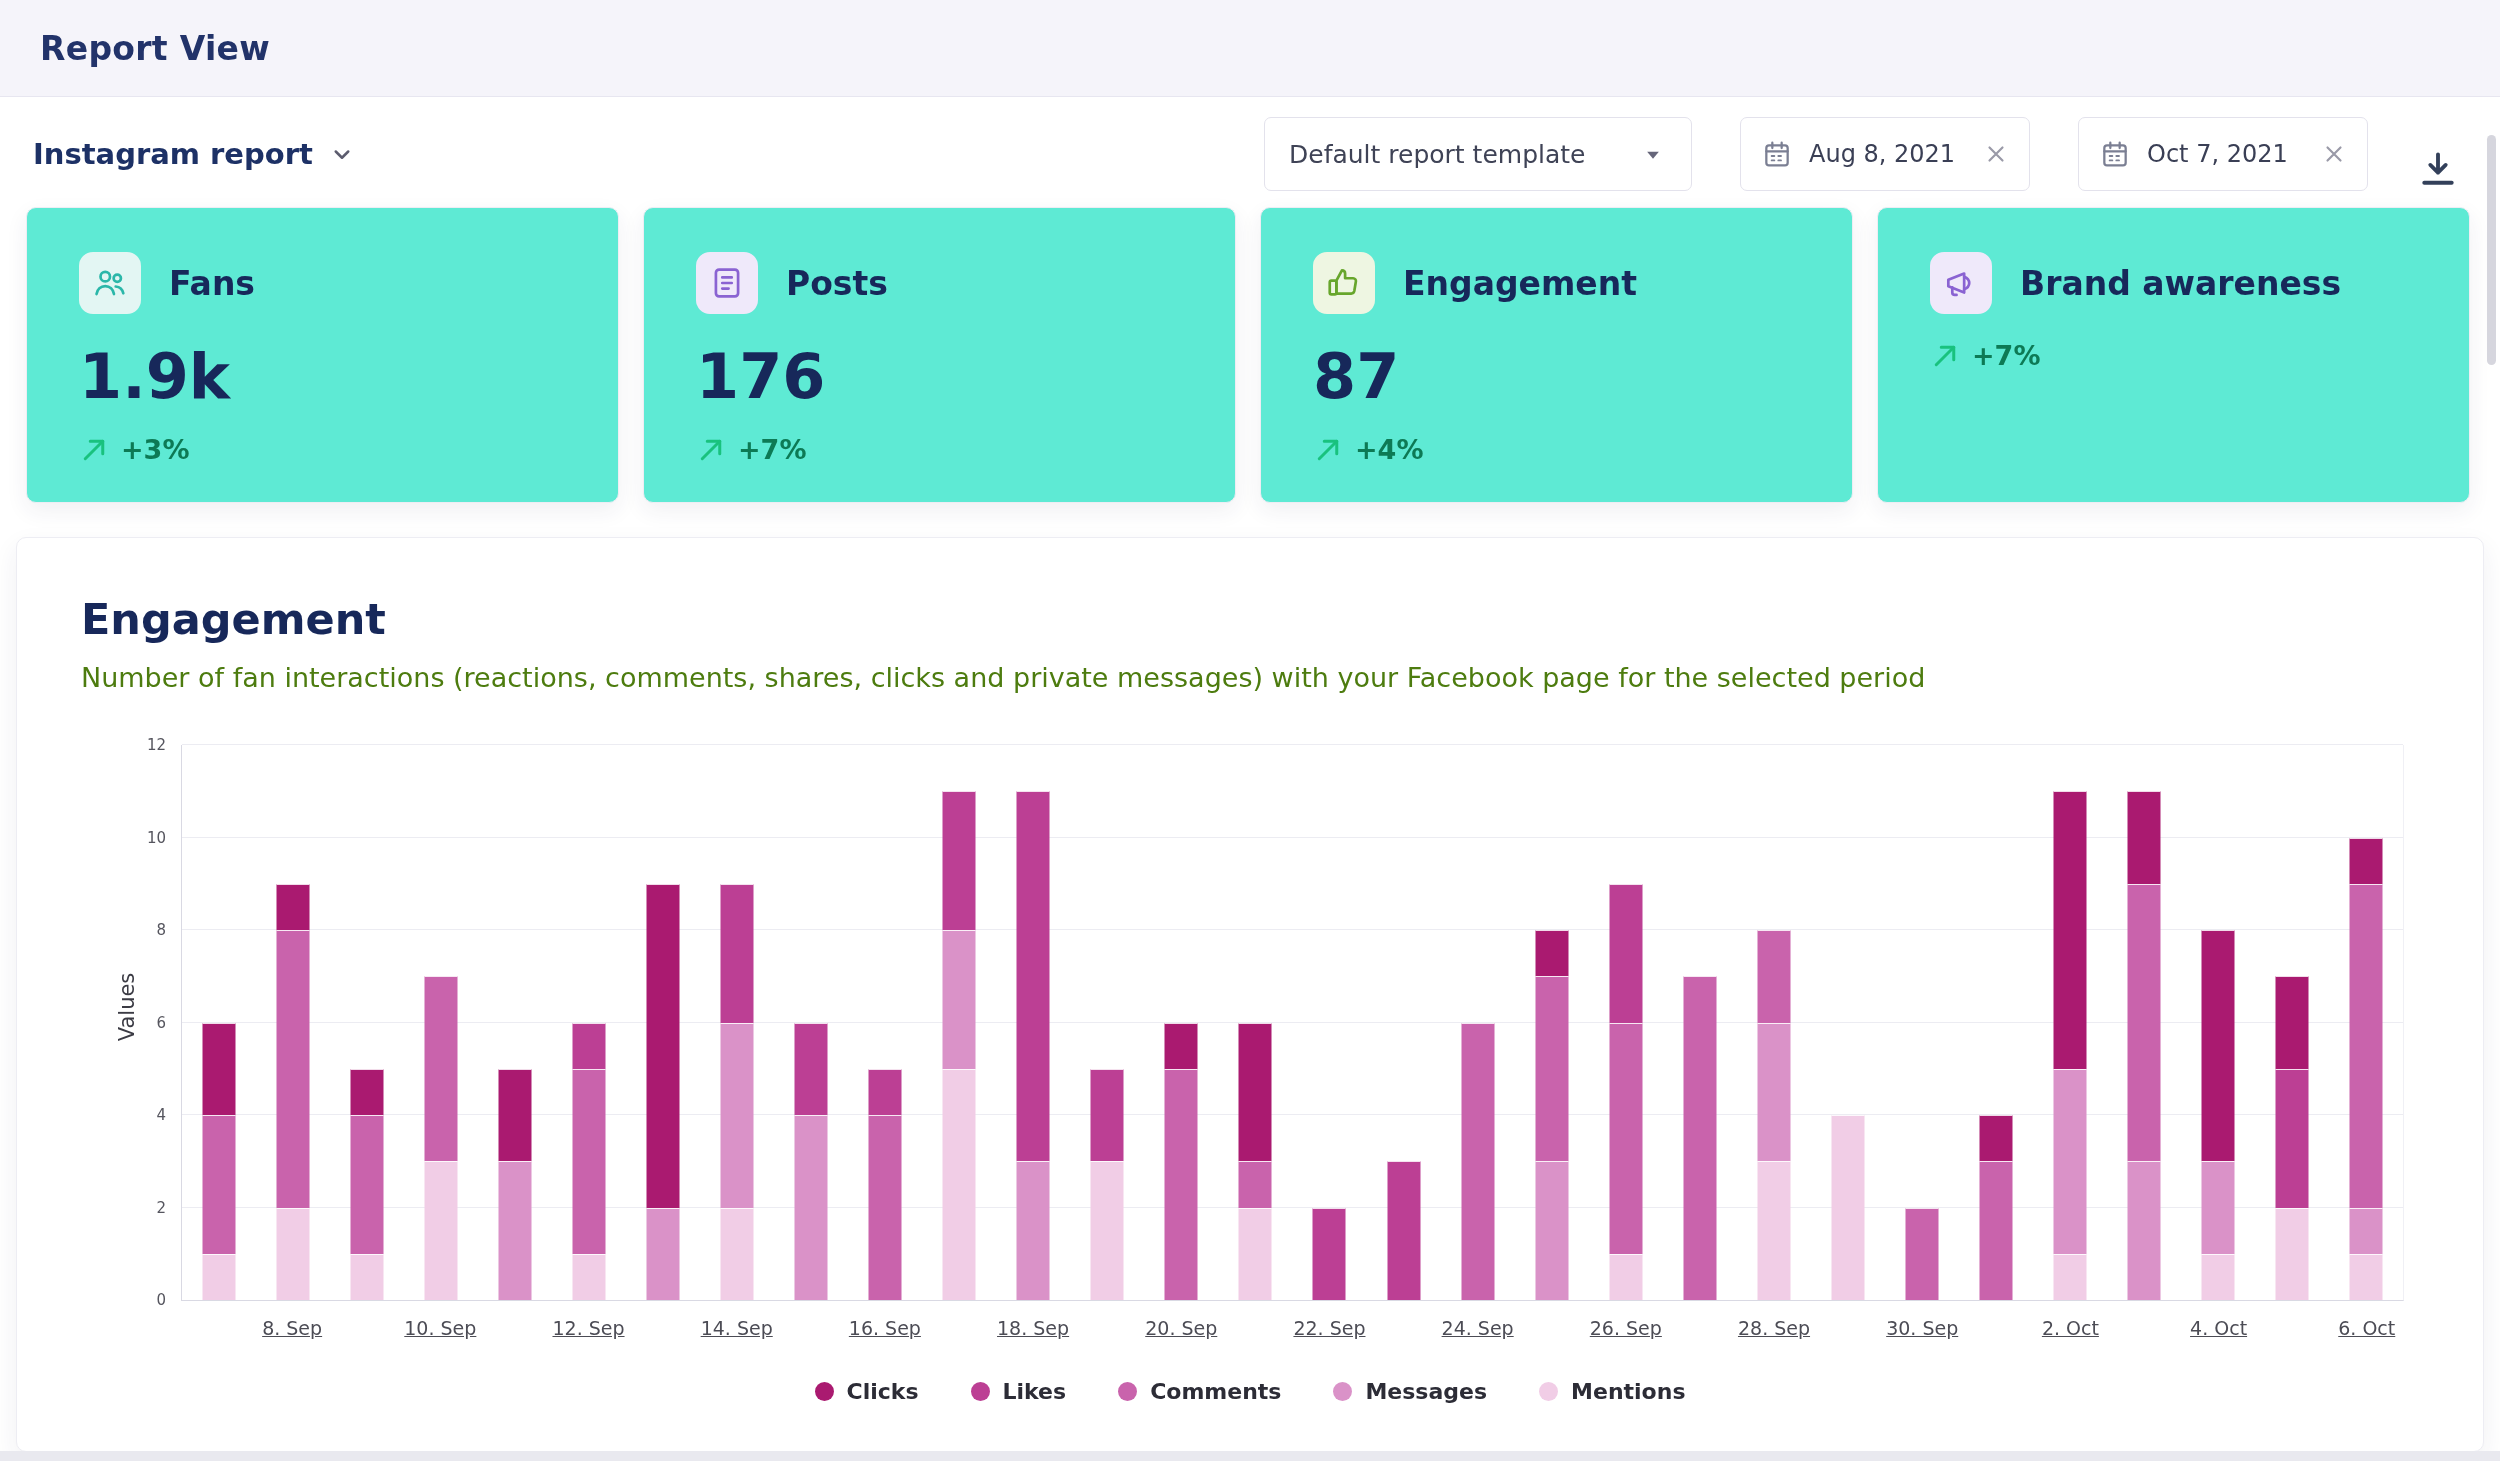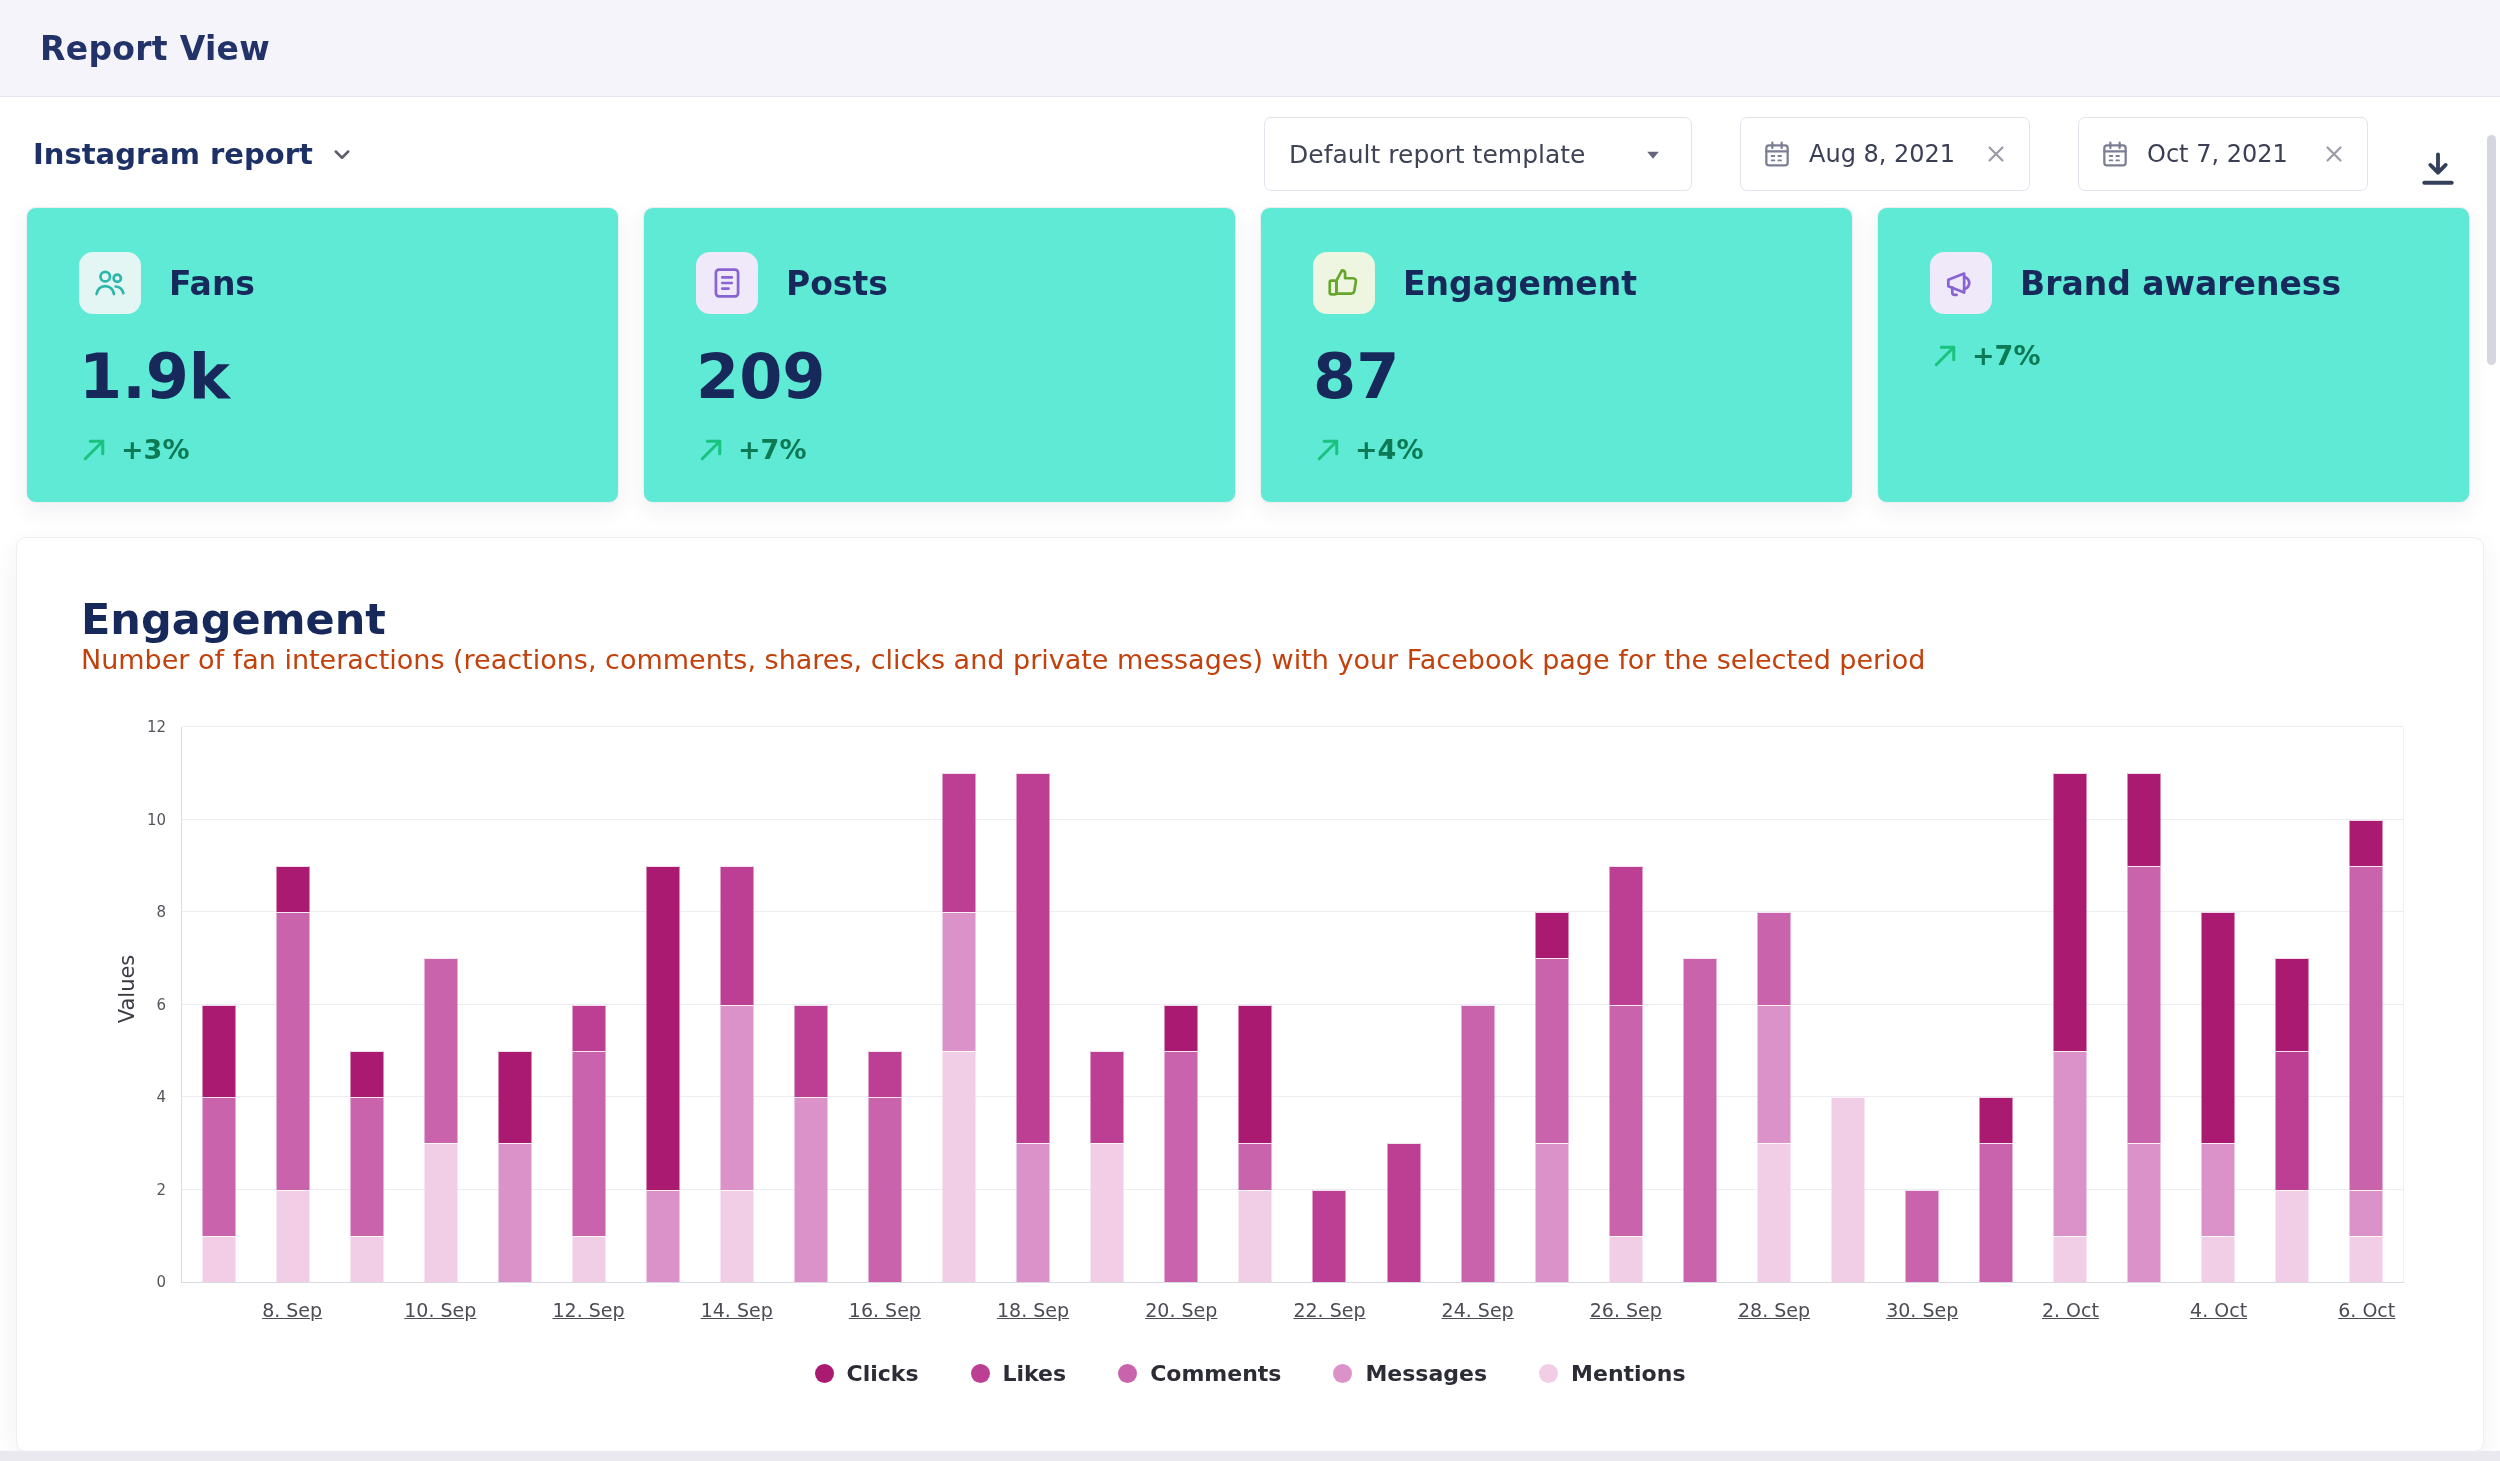--- a/index.html
+++ b/index.html
@@ -45,21 +45,21 @@
   .card-value{ margin-top:32px; font-size:62px; font-weight:700; line-height:1; color:#17285a; }
   .card-delta{ margin-top:26px; display:flex; align-items:center; gap:12px;
     font-size:27px; font-weight:700; color:#0d7a55; }
   .card-delta .arrow{ width:30px; height:30px; color:#19c27e; display:flex; }
 
   
   .panel{ position:absolute; top:537px; left:16px; right:16px; height:915px;
     background:#fff; border:1px solid #ededf3; border-radius:10px;
     box-shadow:0 10px 26px rgba(40,40,90,.07); padding:56px 64px 0 64px; }
   .panel-title{ font-size:43px; font-weight:700; color:#17285a; }
-  .panel-subtitle{ font-size:27px; color:#c2410c; }
+  .panel-subtitle{ margin-top:18px; font-size:27px; color:#4d7c0f; }
 
   .chart{ position:relative; margin-top:52px; }
   .ylabel{ position:absolute; left:-14px; top:250px; transform:rotate(-90deg);
     font-size:21px; color:#3b3b44; transform-origin:center; width:120px; text-align:center; }
   .chart-area{ position:relative; height:556px; margin-left:100px; margin-right:15px;
     border-left:1px solid #d9d9e3; border-right:1px solid #f0f0f5; border-bottom:1px solid #d9d9e3; }
   .gridline{ position:absolute; left:0; right:0; height:1px; background:#ececf2; }
   .ytick{ position:absolute; right:calc(100% + 16px); font-size:15px; color:#55555e;
     transform:translateY(50%); text-align:left; }
   .bars{ position:absolute; left:0; right:0; top:0; bottom:0; display:flex; }
@@ -169,21 +169,21 @@
     <div class="card">
       <div class="card-top">
         <div class="card-icon" style="background:#efe9fa;color:#8a63d2">
           <svg viewBox="0 0 24 24" fill="none" stroke="currentColor" stroke-width="1.7" stroke-linecap="round">
             <rect x="5" y="3.5" width="14" height="17" rx="2"></rect>
             <path d="M9 8.5h6M9 12h6M9 15.5h4"></path>
           </svg>
         </div>
         <div class="card-label">Posts</div>
       </div>
-      <div class="card-value">209</div>
+      <div class="card-value">176</div>
       <div class="card-delta">
         <span class="arrow">
           <svg viewBox="0 0 24 24" fill="none" stroke="currentColor" stroke-width="2.4" stroke-linecap="round" stroke-linejoin="round">
             <path d="M5 19 19 5"></path>
             <path d="M9 5h10v10"></path>
           </svg>
         </span>
         <span>+7%</span>
       </div>
     </div>

